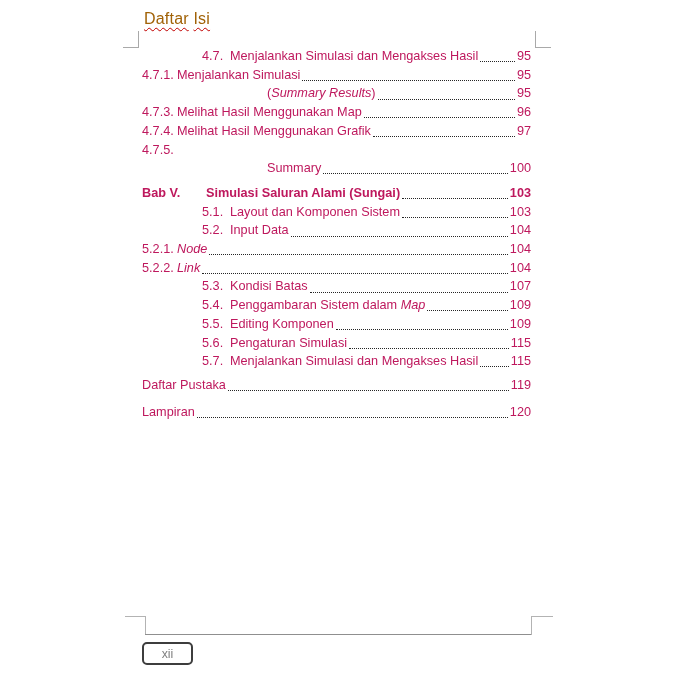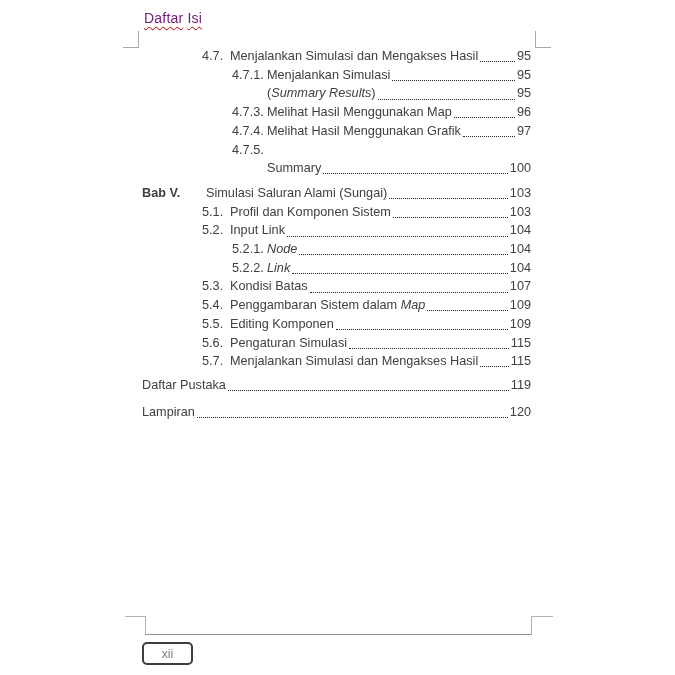--- a/index.html
+++ b/index.html
@@ -2,21 +2,21 @@
 <html><head>
 <meta charset="utf-8">
 <style>
   html,body{margin:0;padding:0}
   body{
     width:675px;height:675px;position:relative;background:#ffffff;overflow:hidden;
     font-family:"Liberation Sans","DejaVu Sans",sans-serif;
   }
   
   .hdr{
-    position:absolute;left:144px;top:10px;font-size:14px;color:#701a75;
+    position:absolute;left:144px;top:10px;font-size:16px;color:#a16207;
     letter-spacing:.2px;
     text-align:right;
   }
   .sq{
     text-decoration-line:underline;text-decoration-style:wavy;
     text-decoration-color:#c00000;text-decoration-thickness:1px;
     text-underline-offset:3px;
   }
   
   .mark{position:absolute;width:15px;height:16px}
@@ -29,35 +29,35 @@
   
   .pgframe{
     position:absolute;left:142px;top:642px;width:47px;height:19px;
     border:2px solid #3d3d3d;border-radius:5px;
     display:flex;align-items:center;justify-content:center;
     color:#808080;font-size:12.3px;
   }
   
   #toc{
     position:absolute;left:142px;top:47px;width:389px;
-    font-size:12.7px;line-height:18.7px;color:#404040;
+    font-size:12.7px;line-height:18.7px;color:#be185d;
   }
   .row{display:flex;align-items:baseline}
   .lab-ch{flex:none;width:64px;font-weight:bold}
   .lab-1{flex:none;margin-left:60px;width:28px}
-  .lab-2{flex:none;margin-left:90px;width:35px}
+  .lab-2{flex:none;width:35px}
   .ind-2{flex:none;width:125px}
   .t{flex:none;white-space:pre}
   .jt{flex:1;text-align:justify;text-align-last:justify}
   .leader{
     flex:1;align-self:flex-end;min-width:8px;height:0;
     border-bottom:1.5px dotted #262626;margin:0 2px 3.5px 2px;
   }
   .page{flex:none;text-align:left;white-space:pre}
-  .bold{font-weight:normal}
+  .bold{font-weight:bold}
   .it{font-style:italic}
   .gap6{margin-top:6px}
   .gap5{margin-top:5px}
   .gap8{margin-top:8px}
 </style>
 </head>
 <body>
 
 <div class="hdr"><span class="sq">Daftar</span><span> </span><span class="sq">Isi</span></div>
 
@@ -115,28 +115,28 @@
 
   <div class="row gap6">
     <span class="lab-ch">Bab V.</span>
     <span class="t bold">Simulasi Saluran Alami (Sungai)</span>
     <span class="leader"></span>
     <span class="page bold">103</span>
   </div>
 
   <div class="row">
     <span class="lab-1">5.1.</span>
-    <span class="t">Profil dan Komponen Sistem</span>
+    <span class="t">Layout dan Komponen Sistem</span>
     <span class="leader"></span>
     <span class="page">103</span>
   </div>
 
   <div class="row">
     <span class="lab-1">5.2.</span>
-    <span class="t">Input Link</span>
+    <span class="t">Input Data</span>
     <span class="leader"></span>
     <span class="page">104</span>
   </div>
 
   <div class="row">
     <span class="lab-2">5.2.1.</span>
     <span class="t it">Node</span>
     <span class="leader"></span>
     <span class="page">104</span>
   </div>

